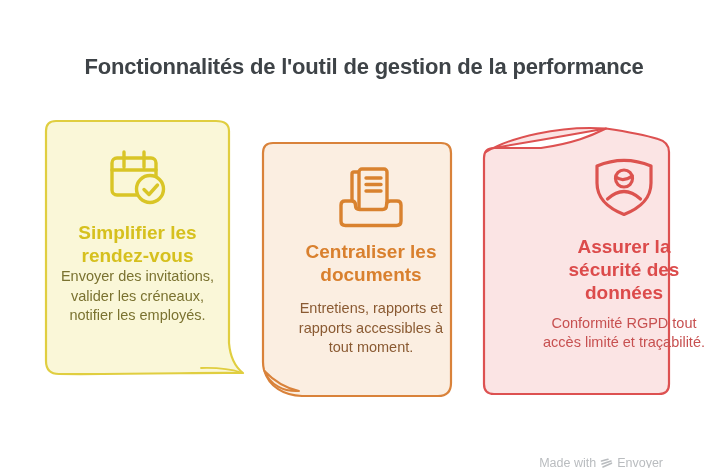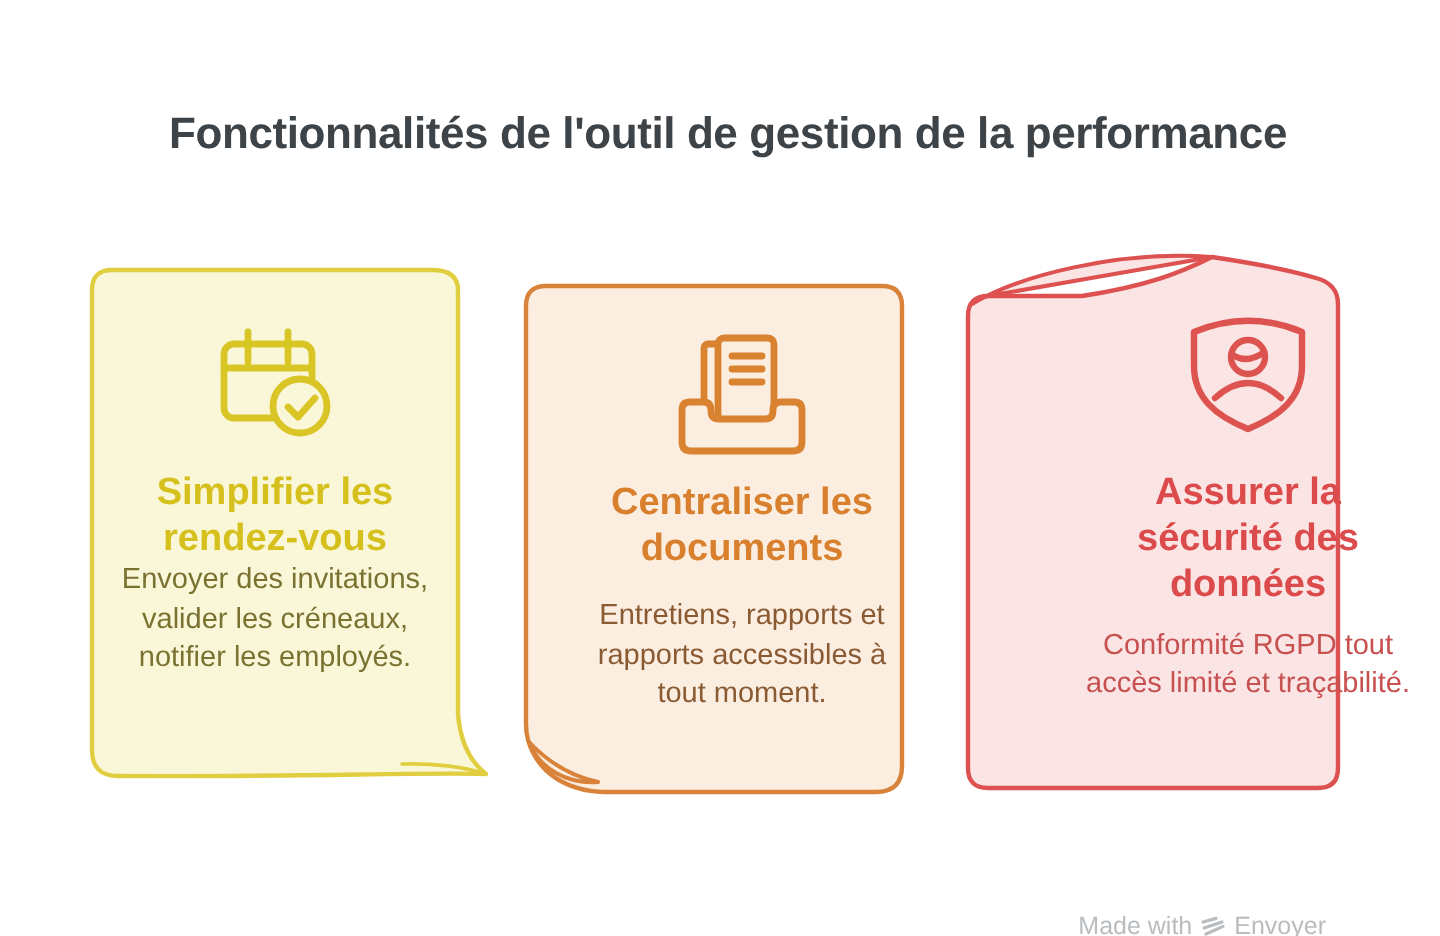--- a/index.html
+++ b/index.html
@@ -32,21 +32,21 @@
   .card-content {
     position: absolute;
     left: 0; top: 0;
     width: 100%; height: 100%;
     display: flex;
     flex-direction: column;
     align-items: center;
     text-align: center;
     z-index: 2;
   }
-  .card-1 { left: 46px;  top: 135px; width: 183px; height: 253px; }
+  .card-1 { left: 46px;  top: 121px; width: 183px; height: 253px; }
   .card-2 { left: 263px; top: 143px; width: 216px; height: 253px; }
   .card-3 { left: 482px; top: 131px; width: 188px; height: 267px; }
   .card-3 .card-content { padding-top: 20px; box-sizing: border-box; margin-left: 48px; }
 
   .card-icon { display: block; }
   .card-1 .card-icon { margin-top: 24px; }
   .card-2 .card-icon { margin-top: 21px; }
   .card-3 .card-icon { margin-top: 2px; }
 
   .card-heading {

